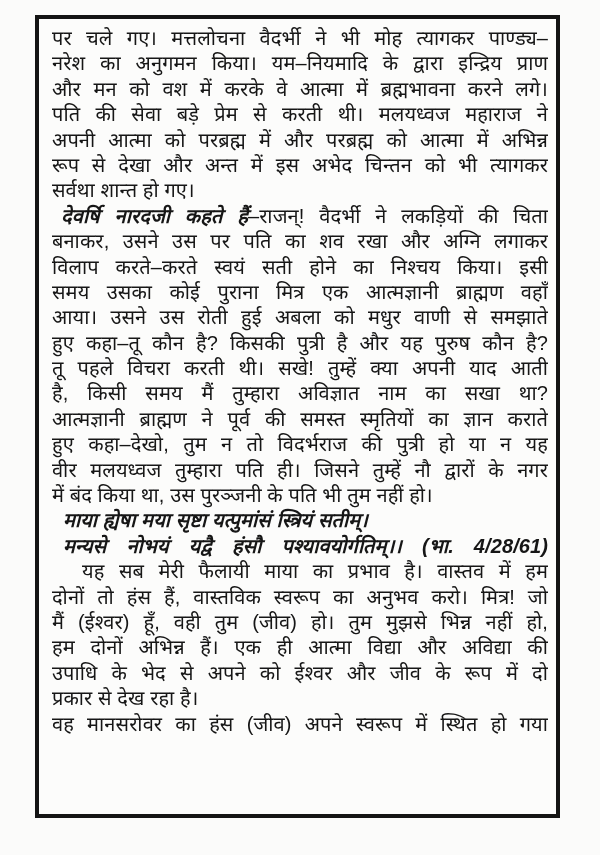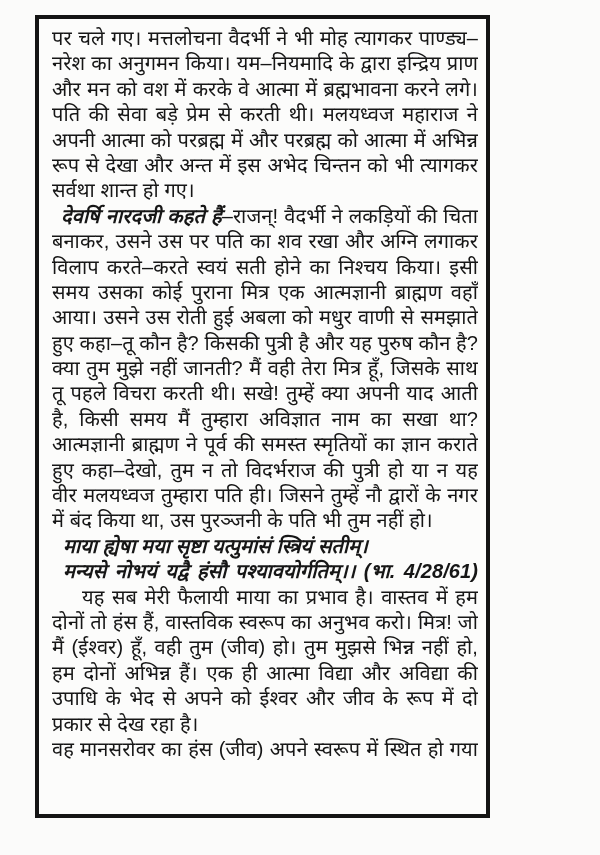--- a/index.html
+++ b/index.html
@@ -7,21 +7,21 @@
     width: 600px; height: 855px;
     background: #fbfbfa;
     font-family: "Liberation Sans", sans-serif;
     color: #161616;
     position: relative;
     overflow: hidden;
   }
   .page-frame {
     position: absolute;
     left: 35px; top: 15px;
-    width: 455px; height: 803px;
+    width: 525px; height: 803px;
     border: 4px solid #141414;
     box-sizing: border-box;
     background: #fcfcfb;
   }
   .text-area {
     position: absolute;
     left: 13px; right: 8px; top: 7px; bottom: 4px;
     overflow: hidden;
   }
   .line {
@@ -63,21 +63,20 @@
       <div class="line just"><span>पति की सेवा बड़े प्रेम से करती थी। मलयध्वज महाराज ने</span></div>
       <div class="line just"><span>अपनी आत्मा को परब्रह्म में और परब्रह्म को आत्मा में अभिन्न</span></div>
       <div class="line just"><span>रूप से देखा और अन्त में इस अभेद चिन्तन को भी त्यागकर</span></div>
       <div class="line"><span>सर्वथा शान्त हो गए।</span></div>
       <div class="line just" style="text-indent: 9px;"><span class="b">देवर्षि नारदजी कहते हैं</span><span>–राजन्! वैदर्भी ने लकड़ियों की चिता</span></div>
       <div class="line just"><span>बनाकर, उसने उस पर पति का शव रखा और अग्नि लगाकर</span></div>
       <div class="line just"><span>विलाप करते–करते स्वयं सती होने का निश्चय किया। इसी</span></div>
       <div class="line just"><span>समय उसका कोई पुराना मित्र एक आत्मज्ञानी ब्राह्मण वहाँ</span></div>
       <div class="line just"><span>आया। उसने उस रोती हुई अबला को मधुर वाणी से समझाते</span></div>
       <div class="line just"><span>हुए कहा–तू कौन है? किसकी पुत्री है और यह पुरुष कौन है?</span></div>
-      <div class="line just"><span>क्या तुम मुझे नहीं जानती? मैं वही तेरा मित्र हूँ, जिसके साथ</span></div>
       <div class="line just"><span>तू पहले विचरा करती थी। सखे! तुम्हें क्या अपनी याद आती</span></div>
       <div class="line just"><span>है, किसी समय मैं तुम्हारा अविज्ञात नाम का सखा था?</span></div>
       <div class="line just"><span>आत्मज्ञानी ब्राह्मण ने पूर्व की समस्त स्मृतियों का ज्ञान कराते</span></div>
       <div class="line just"><span>हुए कहा–देखो, तुम न तो विदर्भराज की पुत्री हो या न यह</span></div>
       <div class="line just"><span>वीर मलयध्वज तुम्हारा पति ही। जिसने तुम्हें नौ द्वारों के नगर</span></div>
       <div class="line"><span>में बंद किया था, उस पुरञ्जनी के पति भी तुम नहीं हो।</span></div>
       <div class="line" style="text-indent: 11px;"><span class="b">माया ह्येषा मया सृष्टा यत्पुमांसं स्त्रियं सतीम्।</span></div>
       <div class="line just" style="text-indent: 11px;"><span class="b">मन्यसे नोभयं यद्वै हंसौ पश्यावयोर्गतिम्।। (भा. 4/28/61)</span></div>
       <div class="line just" style="text-indent: 30px;"><span>यह सब मेरी फैलायी माया का प्रभाव है। वास्तव में हम</span></div>
       <div class="line just"><span>दोनों तो हंस हैं, वास्तविक स्वरूप का अनुभव करो। मित्र! जो</span></div>

